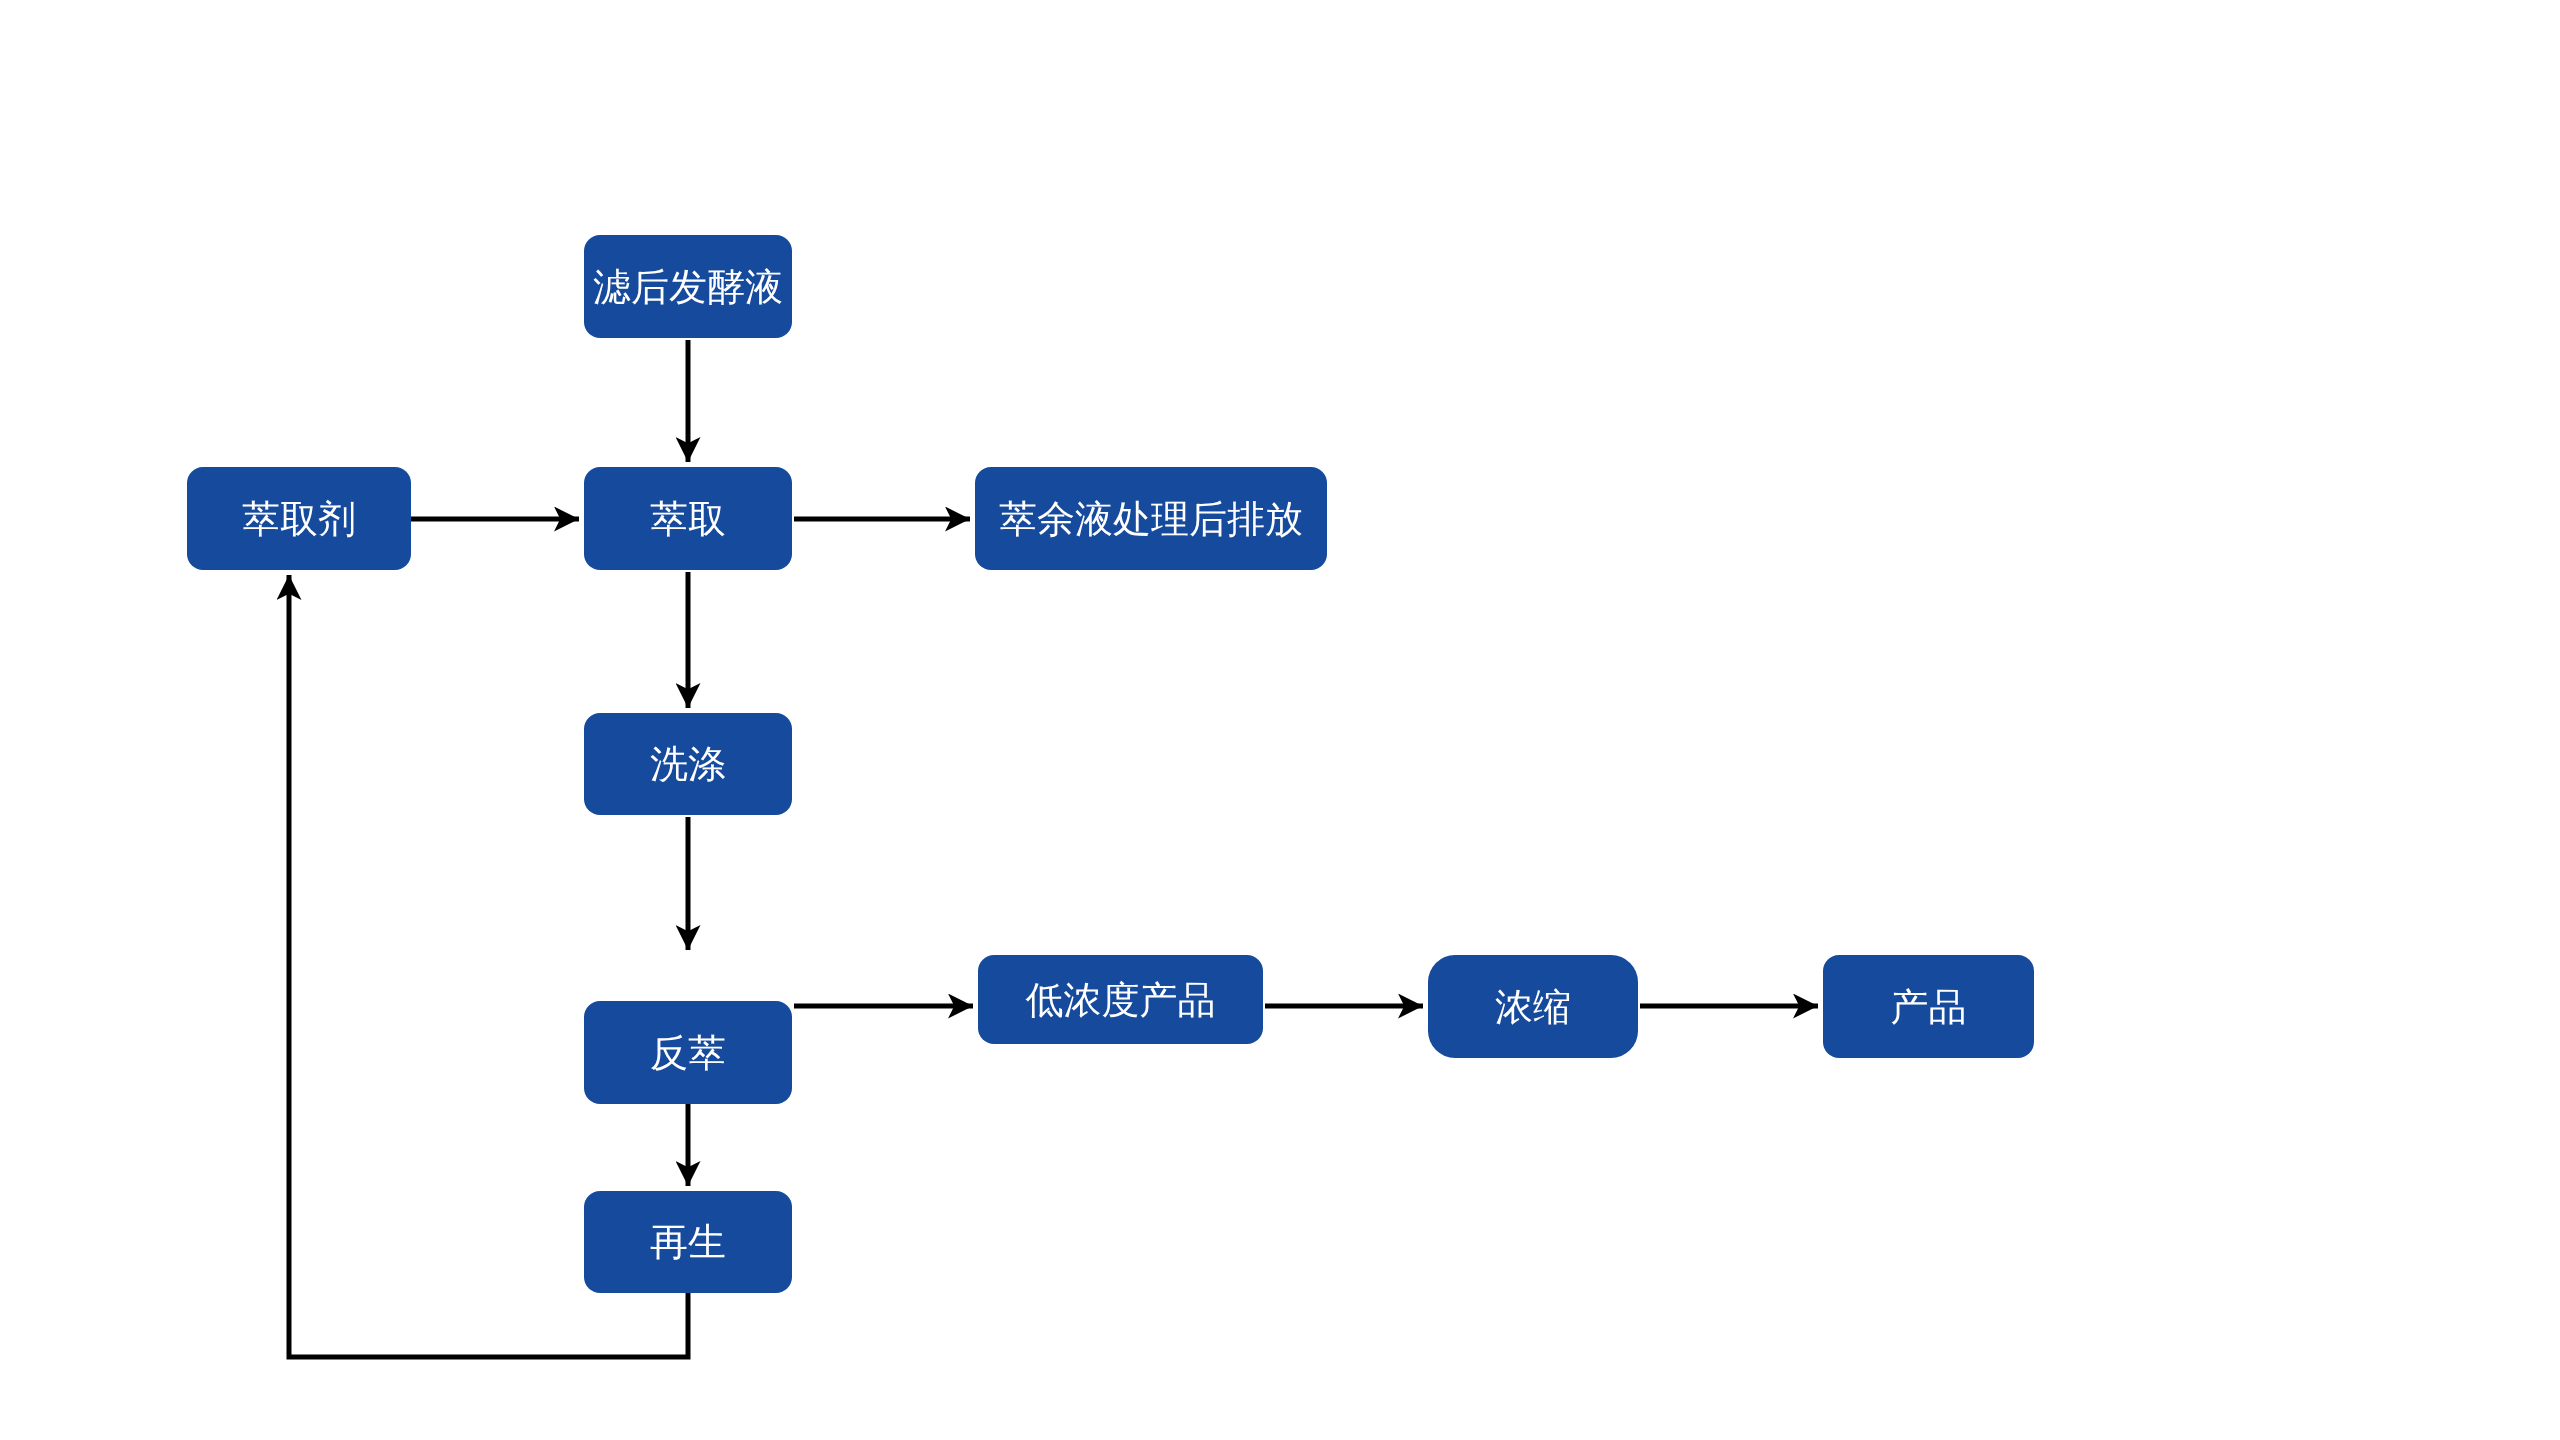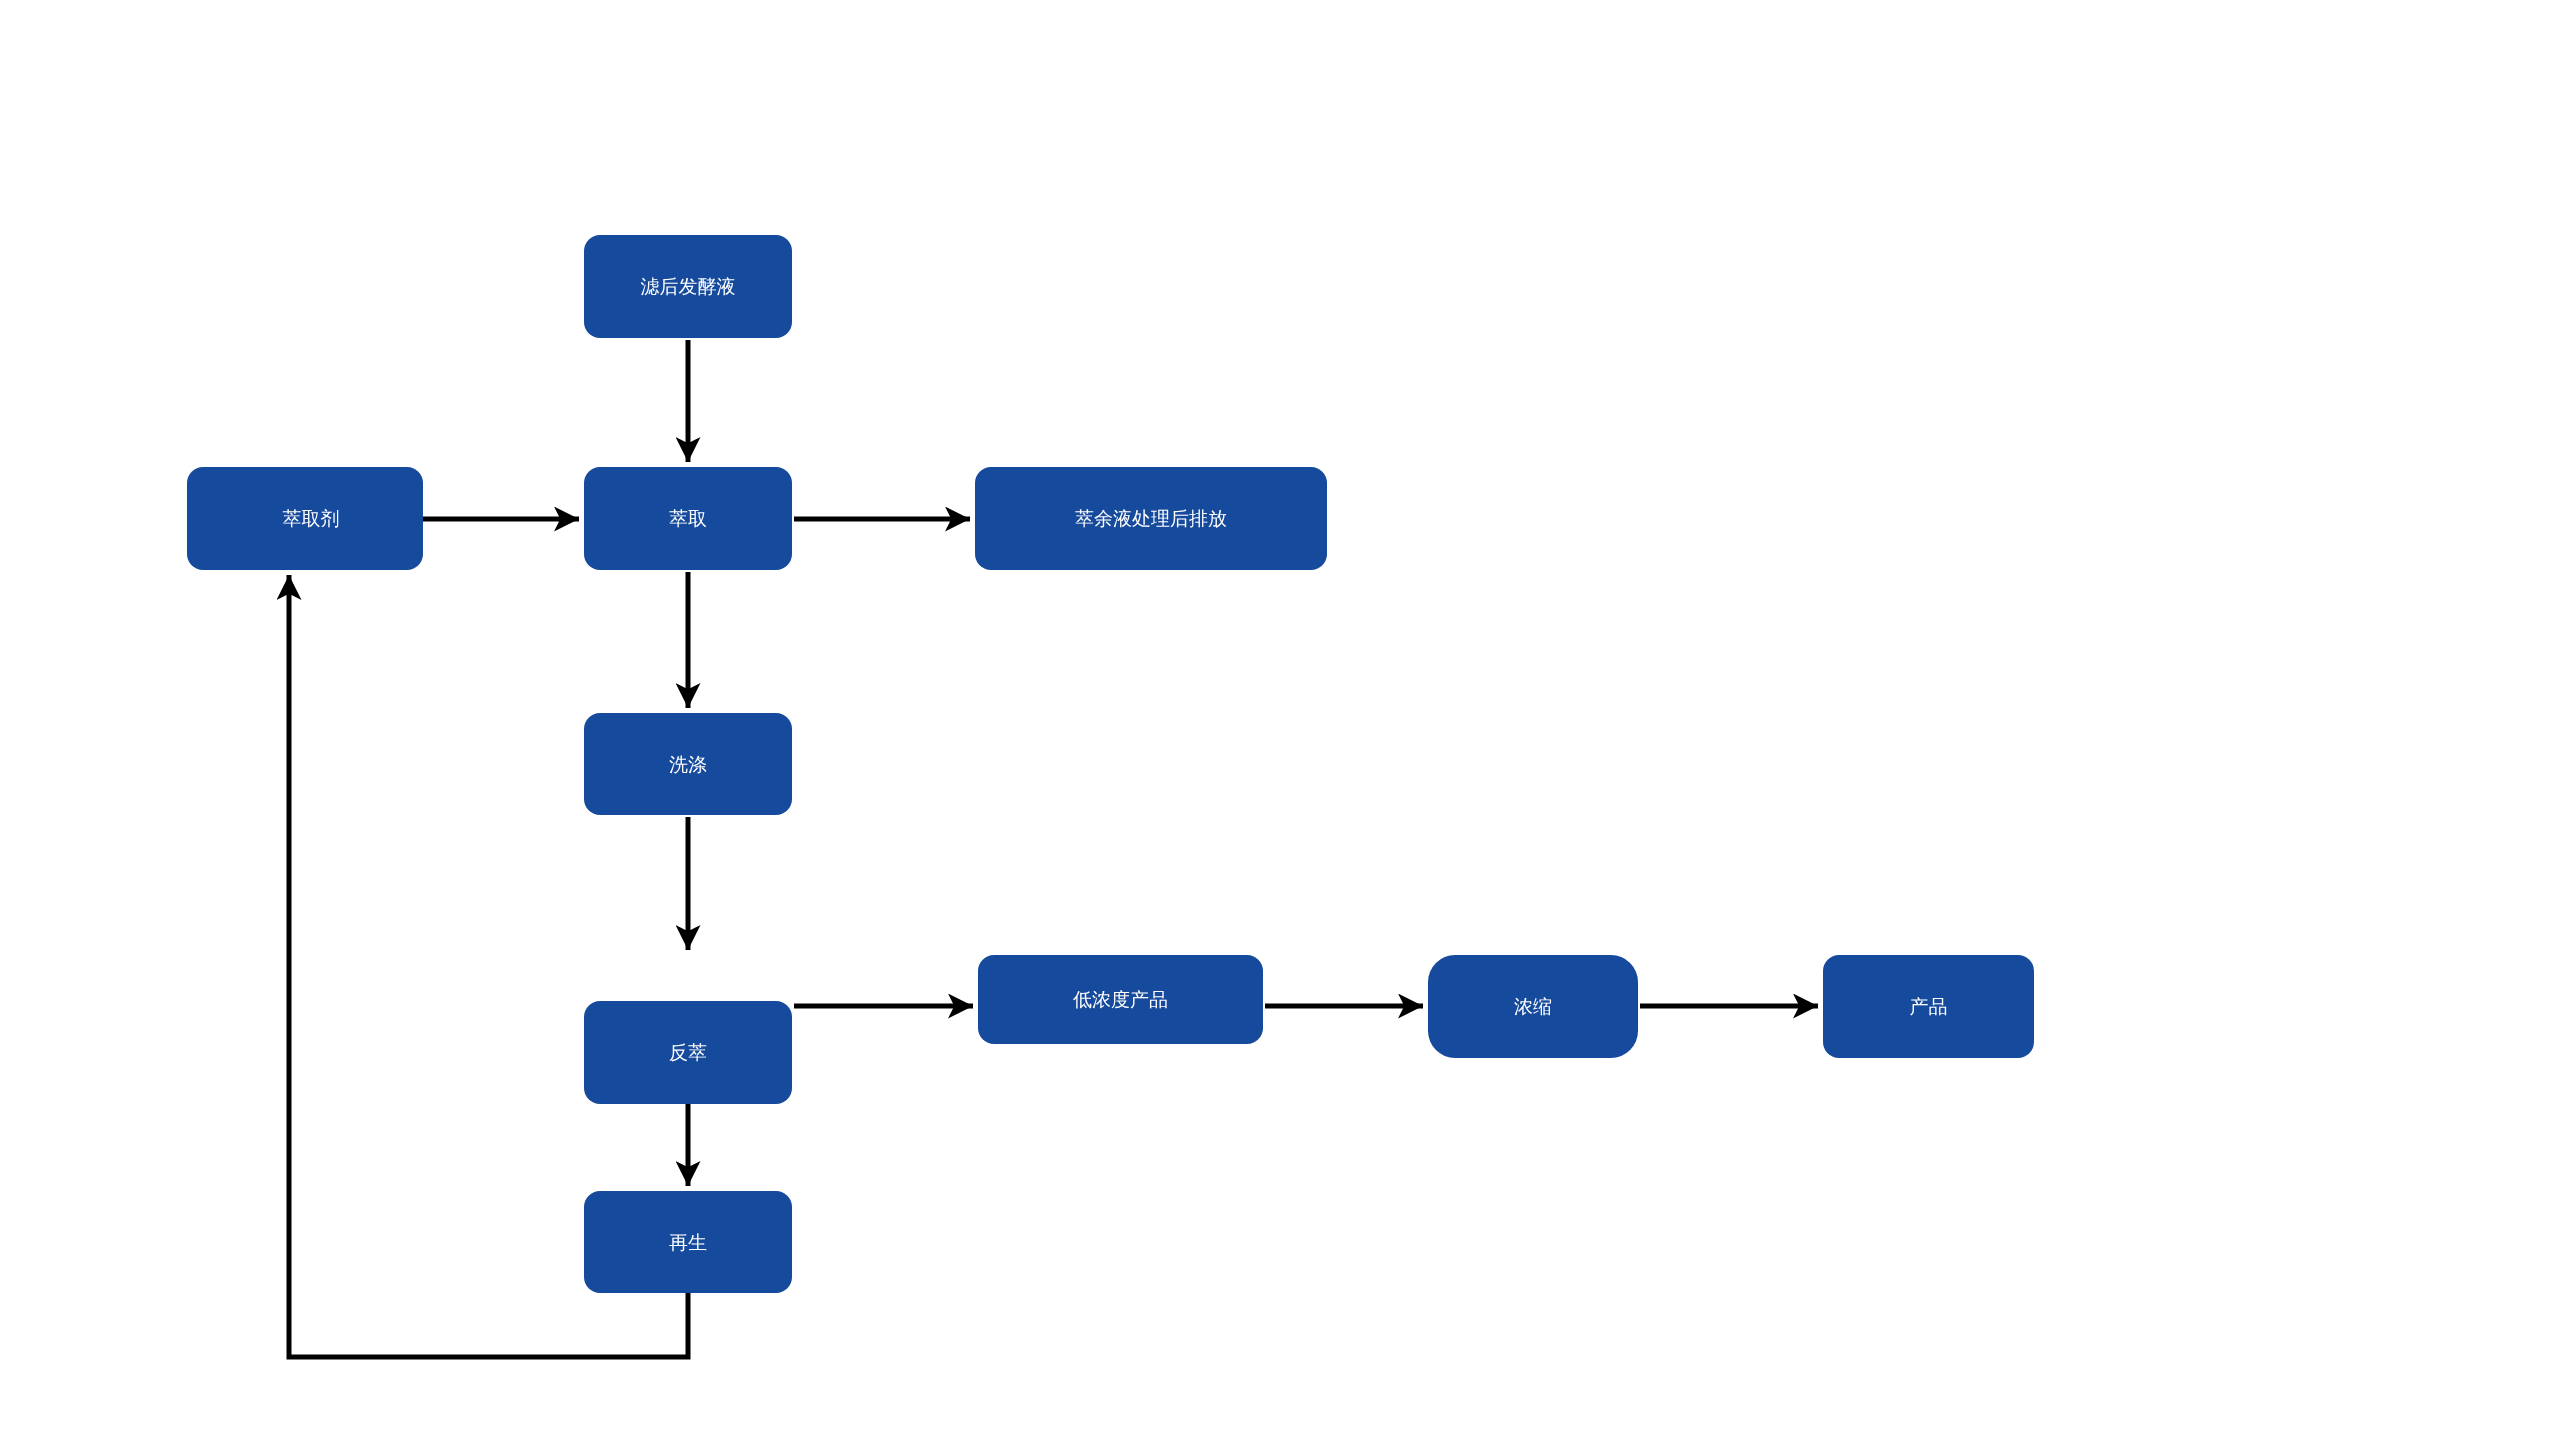--- a/index.html
+++ b/index.html
@@ -33,28 +33,28 @@
     stroke: none;
   }
   .node {
     position: absolute;
     background: var(--node-fill, #164A9C);
     color: var(--node-text, #ffffff);
     border-radius: 16px;
     display: flex;
     align-items: center;
     justify-content: center;
-    font-size: 19px;
+    font-size: 38px;
     line-height: 1;
     text-align: center;
     white-space: nowrap;
   }
   
   .n0 { left: 584px;  top: 235px;  width: 208px; height: 103px; }
-  .n1 { left: 187px;  top: 467px;  width: 224px; height: 103px; padding-left: 12px; }
+  .n1 { left: 187px;  top: 467px;  width: 224px; height: 103px; }
   .n2 { left: 584px;  top: 467px;  width: 208px; height: 103px; }
   .n3 { left: 975px;  top: 467px;  width: 352px; height: 103px; align-items: center; }
   .n4 { left: 584px;  top: 713px;  width: 208px; height: 102px; }
   .n5 { left: 584px;  top: 1001px;  width: 208px; height: 103px; }
   .n6 { left: 978px;  top: 955px;  width: 285px; height: 89px; }
   .n7 { left: 1428px; top: 955px;  width: 210px; height: 103px; border-radius: 27px; }
   .n8 { left: 1823px; top: 955px;  width: 211px; height: 103px; }
   .n9 { left: 584px;  top: 1191px; width: 208px; height: 102px; }
 </style>
 </head>

